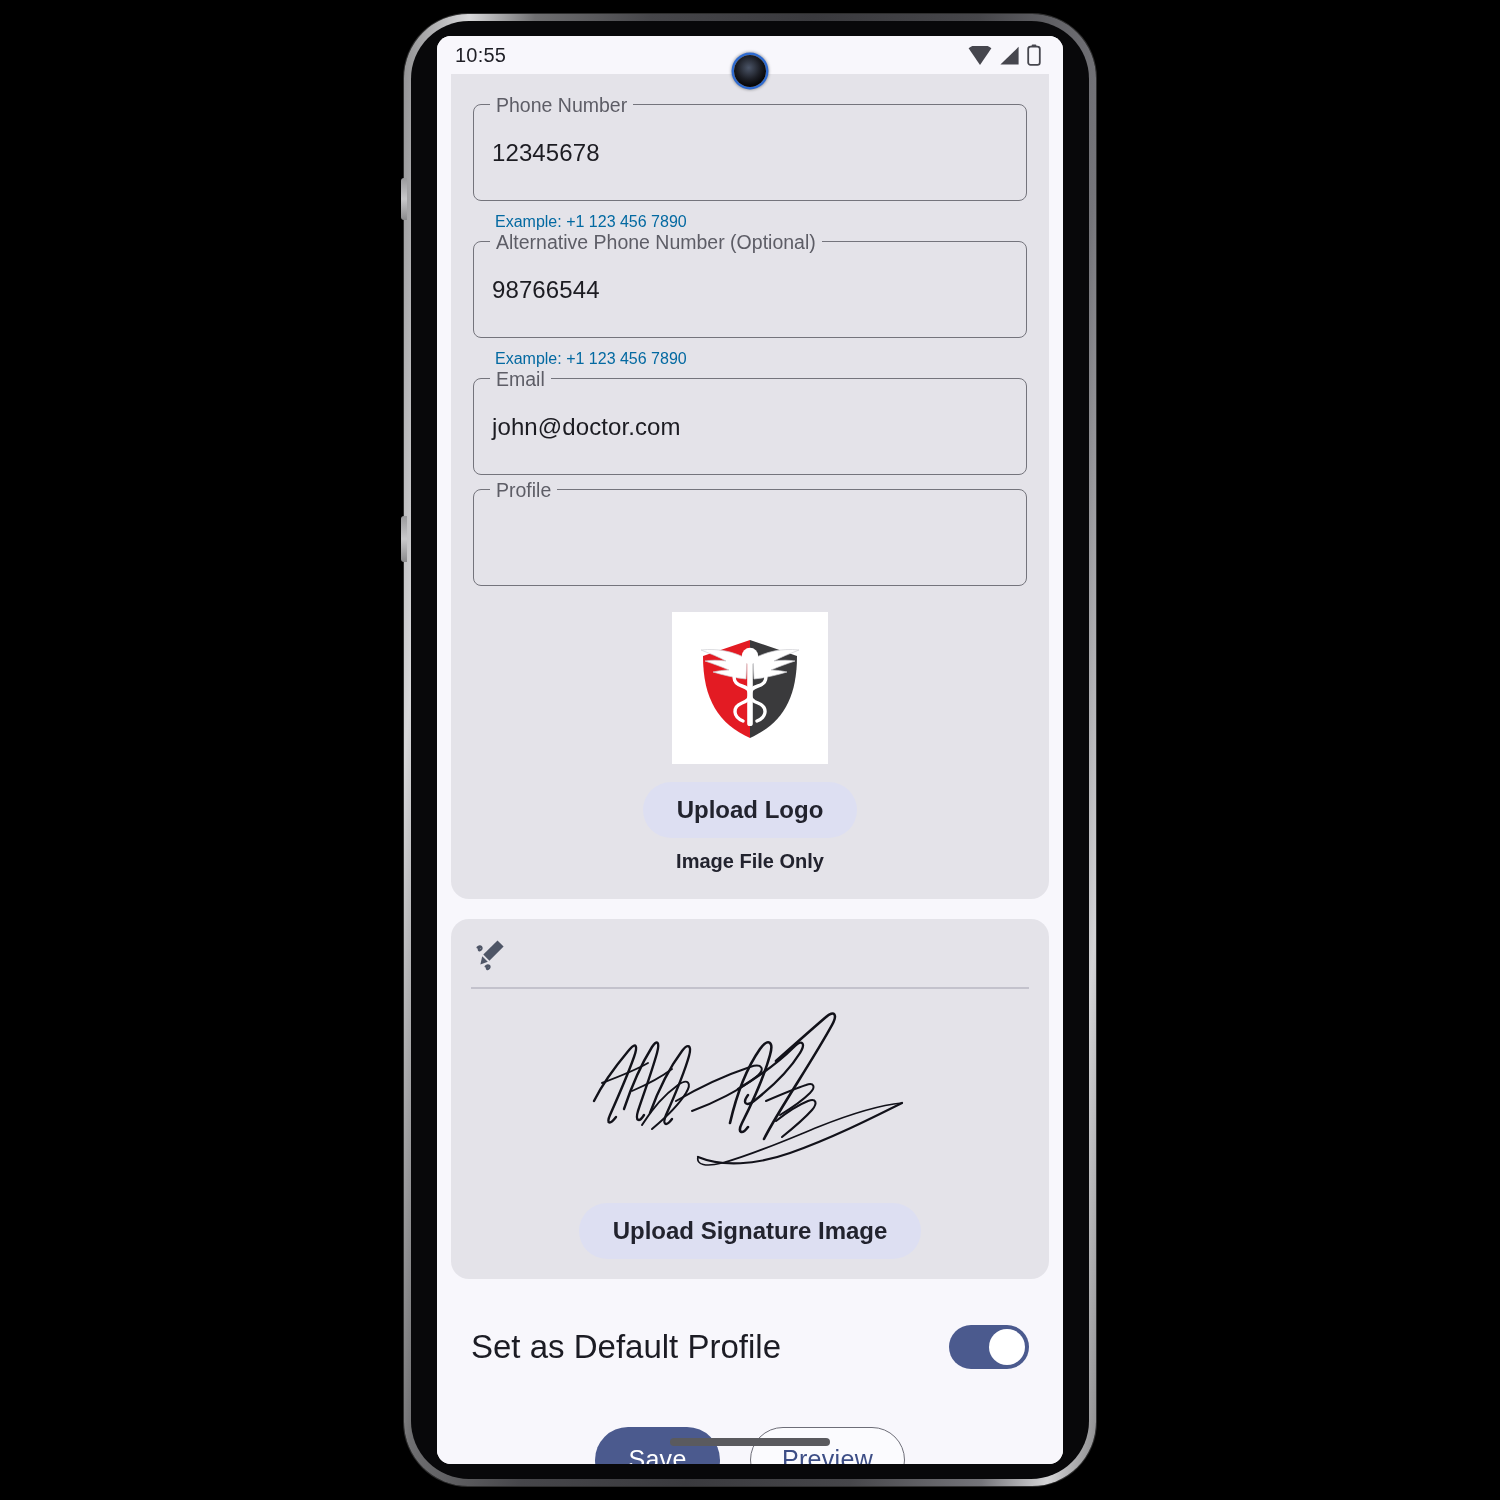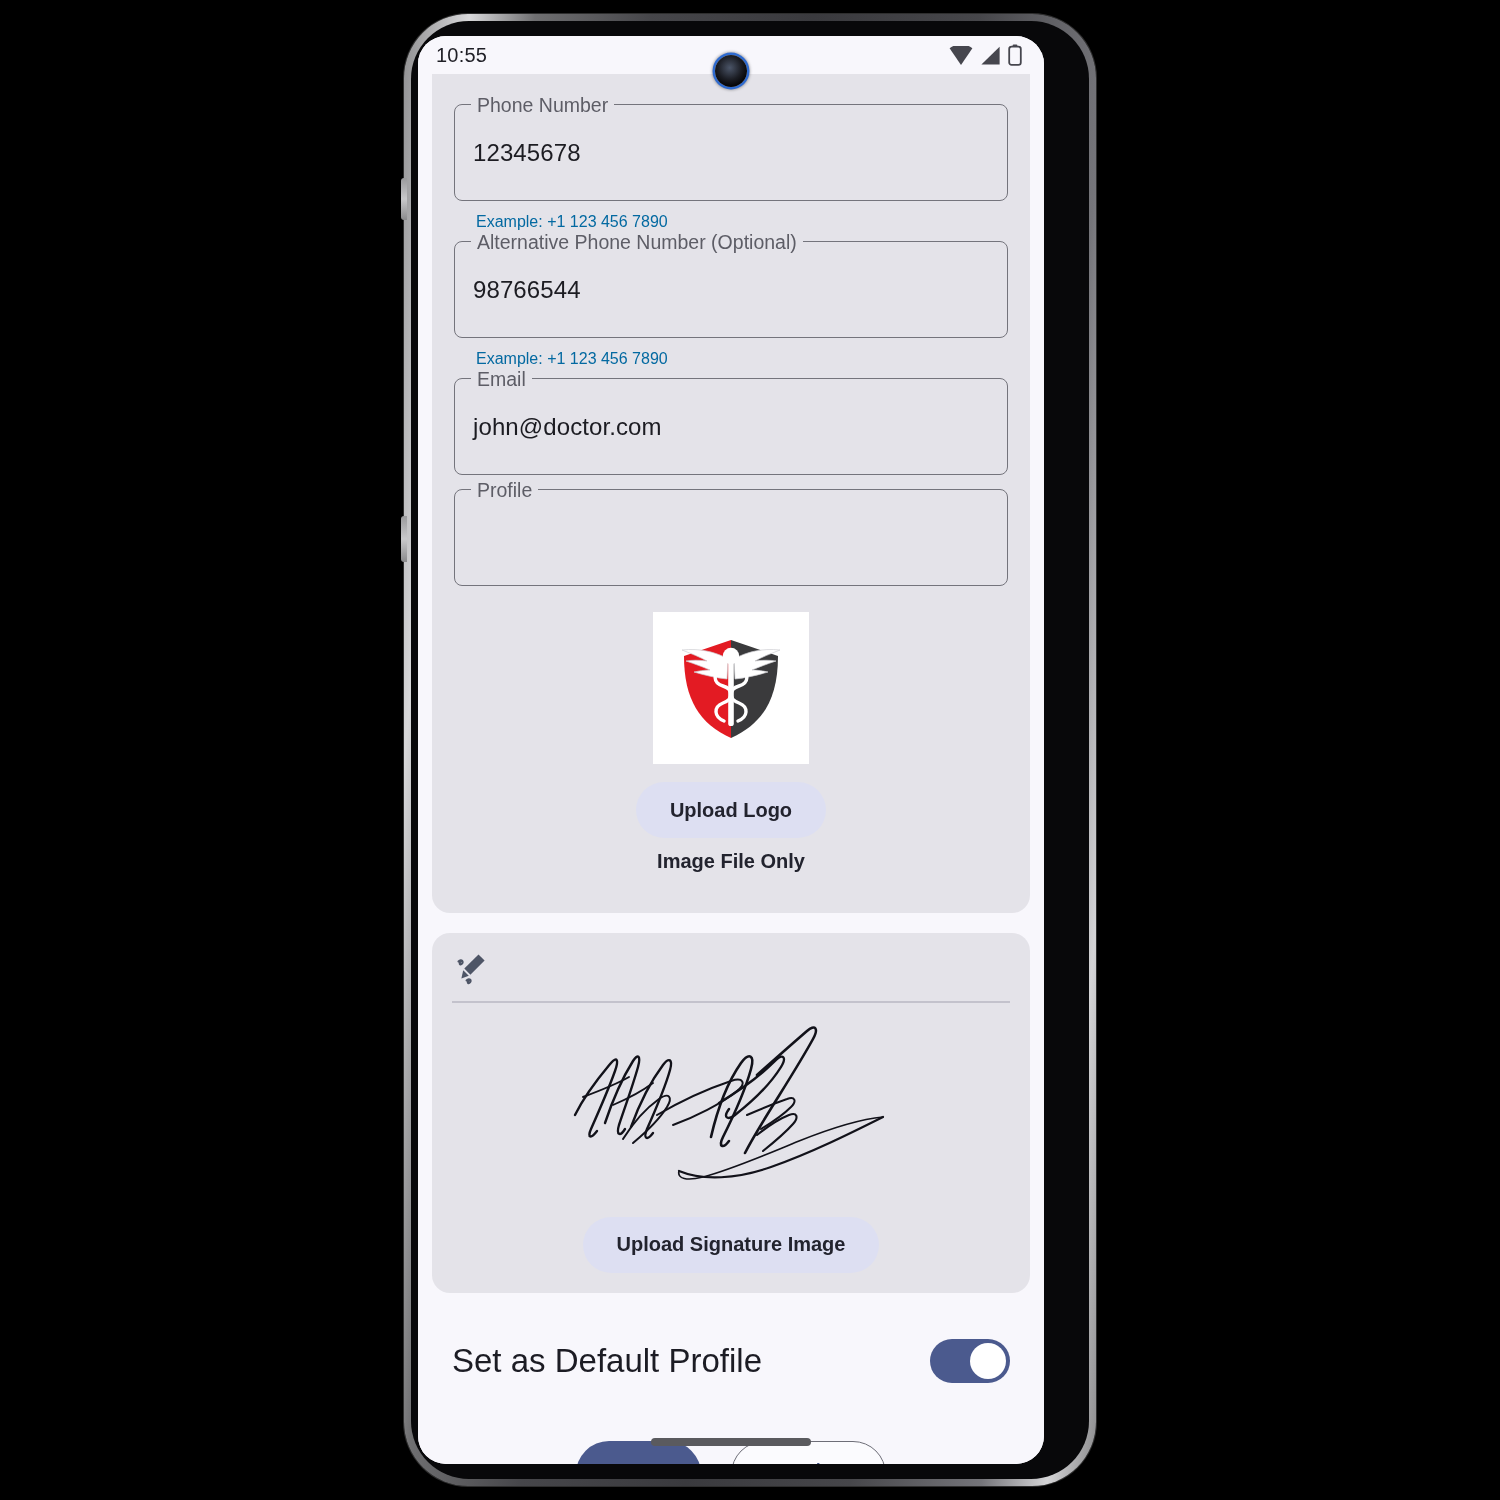--- a/index.html
+++ b/index.html
@@ -48,25 +48,25 @@
     width: 6px;
     border-radius: 3px 0 0 3px;
     background: linear-gradient(180deg,#9a9a9c,#c9c9cb,#8a8a8c);
   }
   #side-btn-a { top: 178px; height: 42px; }
   #side-btn-b { top: 516px; height: 46px; }
 
   
   #screen {
     position: absolute;
-    left: 418px;
+    left: 437px;
     top: 36px;
     width: 626px;
     height: 1428px;
-    border-radius: 28px;
+    border-radius: 14px;
     overflow: hidden;
     background: #f8f7fc;
   }
 
   
   #status-bar {
     position: relative;
     height: 38px;
     background: #f8f7fc;
     display: flex;
@@ -111,21 +111,21 @@
   
   .card {
     background: #e4e3e9;
     margin: 0 14px;
     border-radius: 18px;
     padding: 0 22px;
   }
   #card-contact {
     border-radius: 0 0 18px 18px;
     padding-top: 12px;
-    padding-bottom: 40px;
+    padding-bottom: 26px;
   }
   #card-signature {
     margin-top: 20px;
     padding-top: 18px;
     padding-bottom: 20px;
   }
 
   
   .field-wrap { position: relative; margin-top: 18px; }
   .field-box {
@@ -183,21 +183,21 @@
     margin-top: 18px;
     background: #dddff2;
     border: none;
     border-radius: 999px;
     padding: 0 34px;
     height: 56px;
     display: flex;
     align-items: center;
     justify-content: center;
     font-family: "Liberation Sans", sans-serif;
-    font-size: 20px;
+    font-size: 24px;
     font-weight: bold;
     color: #22232e;
     cursor: pointer;
   }
   #logo-note {
     margin-top: 12px;
     font-size: 20px;
     font-weight: bold;
     color: #22232e;
   }

